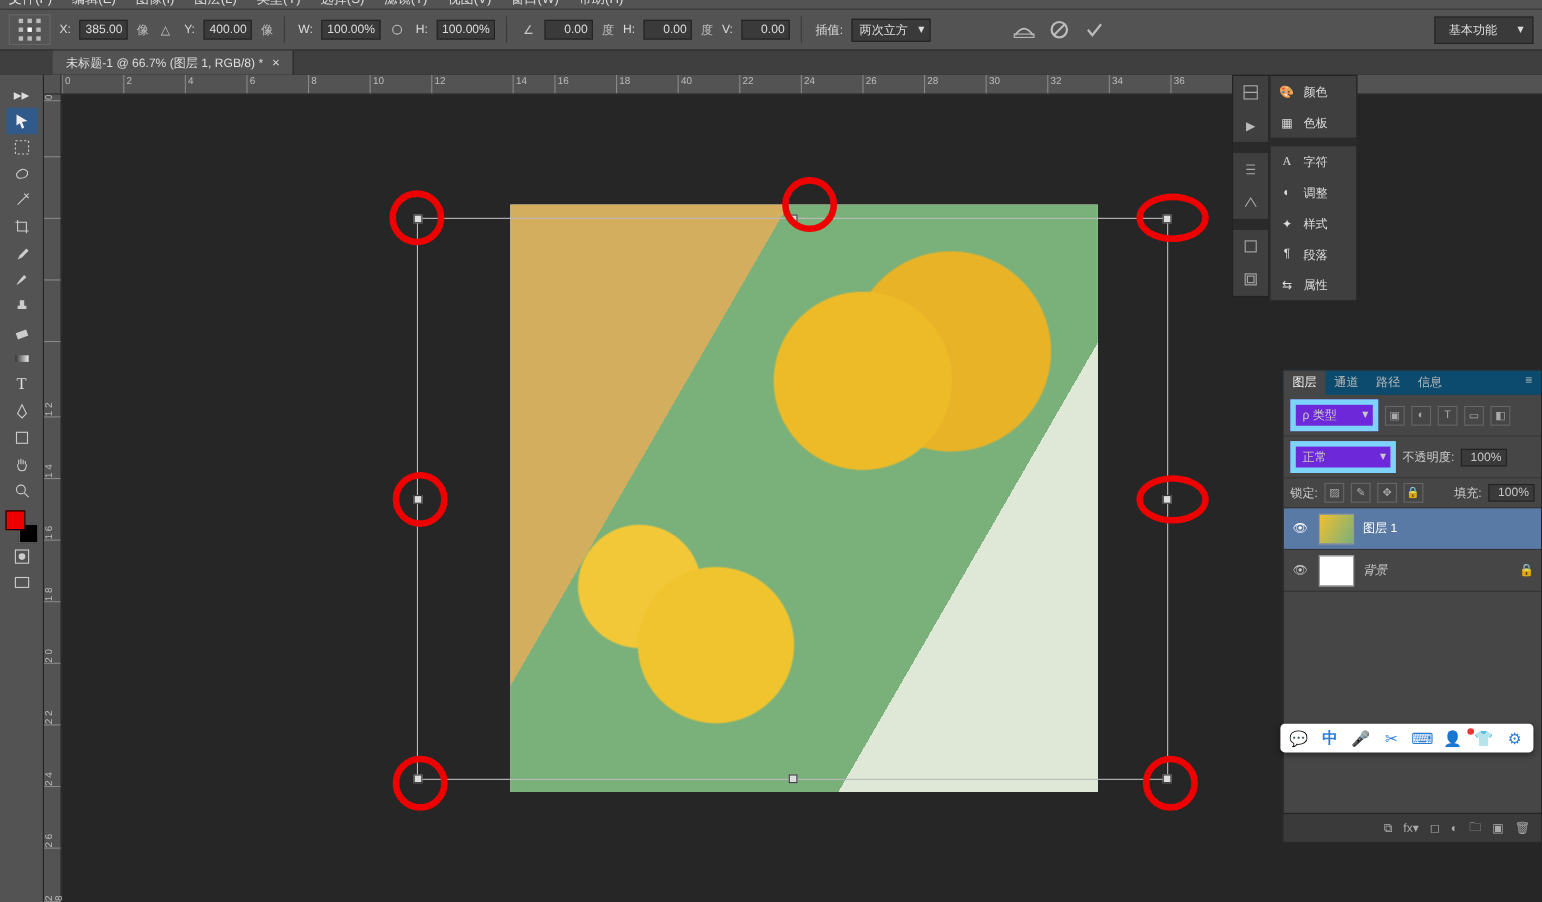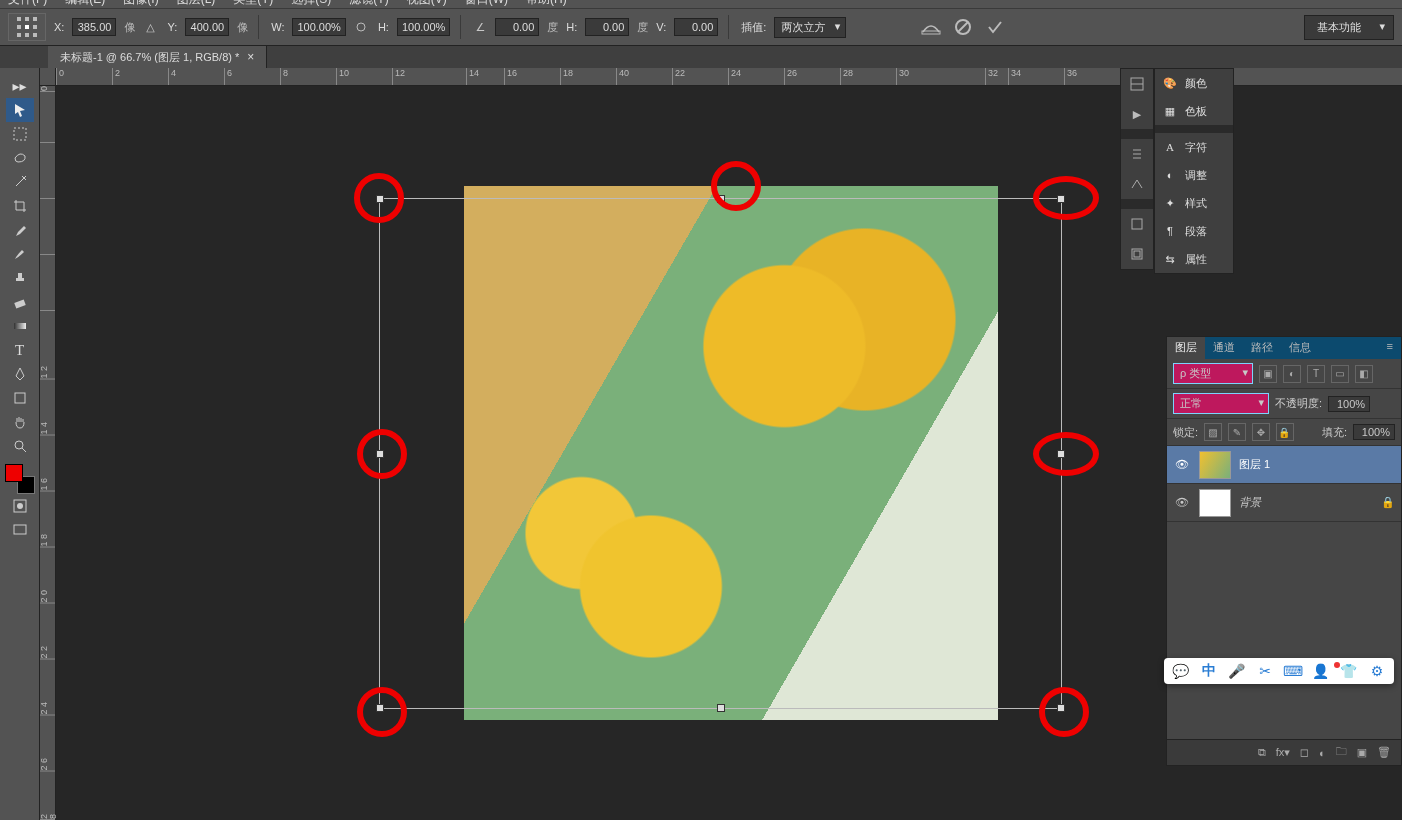--- a/index.html
+++ b/index.html
@@ -187,21 +187,21 @@
 .layers-panel{
   position:absolute; right:0; top:268px; width:236px; height:430px;
   background:#464646; border:1px solid #222;
 }
 .layers-panel .tabs{
   display:flex;background:#0c4a6e;height:22px;
 }
 .layers-panel .tab{padding:3px 8px;color:#bbb;}
 .layers-panel .tab.active{background:#464646;color:#eee;}
 .lp-row{display:flex;align-items:center;gap:6px;padding:4px 6px;background:#464646;border-bottom:1px solid #333;}
-.lp-select{background:#be185d;border:1px solid #7dd3fc;padding:2px 18px 2px 6px;position:relative;flex:0 0 80px;}
+.lp-select{background:#6d28d9;border:5px solid #7dd3fc;padding:2px 18px 2px 6px;position:relative;flex:0 0 80px;}
 .lp-select::after{content:"▾";position:absolute;right:4px;}
 .lp-mini{width:18px;height:18px;border:1px solid #666;display:flex;align-items:center;justify-content:center;color:#aaa;font-size:10px;}
 .lp-label{color:#ccc;}
 .lp-val{background:#3a3a3a;border:1px solid #222;padding:1px 4px;min-width:42px;text-align:right;}
 .lp-list{height:200px;overflow:auto;}
 .layer-item{
   display:flex;align-items:center;height:38px;gap:8px;padding:0 6px;
   border-bottom:1px solid #333;
 }
 .layer-item.active{background:#5a7aa6;color:#fff;}
@@ -431,21 +431,21 @@
           <div class="tick" style="left: 336px;">12</div>
           <div class="tick" style="left: 392px; margin-left: 18px;">14</div>
           <div class="tick" style="left: 448px;">16</div>
           <div class="tick" style="left: 504px;">18</div>
           <div class="tick" style="left: 560px;">40</div>
           <div class="tick" style="left: 616px;">22</div>
           <div class="tick" style="left: 672px;">24</div>
           <div class="tick" style="left: 728px;">26</div>
           <div class="tick" style="left: 784px;">28</div>
           <div class="tick" style="left: 840px;">30</div>
-          <div class="tick" style="left: 896px; margin-left: 33px;">32</div>
+          <div class="tick" style="left: 896px;">32</div>
           <div class="tick" style="left: 952px;">34</div>
           <div class="tick" style="left: 1008px;">36</div>
           <div class="tick" style="left: 1064px;">38</div>
         </div>
     </div>
     <div class="ruler-v" id="ruler-v-ticks">
         <div class="tick" style="top: 0px;">0</div>
         <div class="tick" style="top: 56px;"></div>
         <div class="tick" style="top: 112px;"></div>
         <div class="tick" style="top: 168px;"></div>

